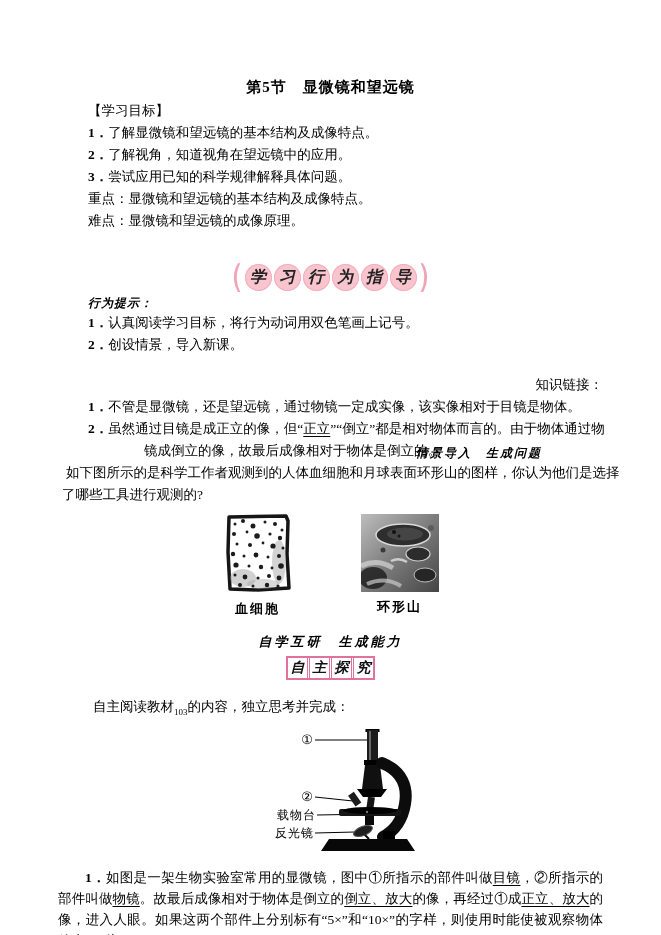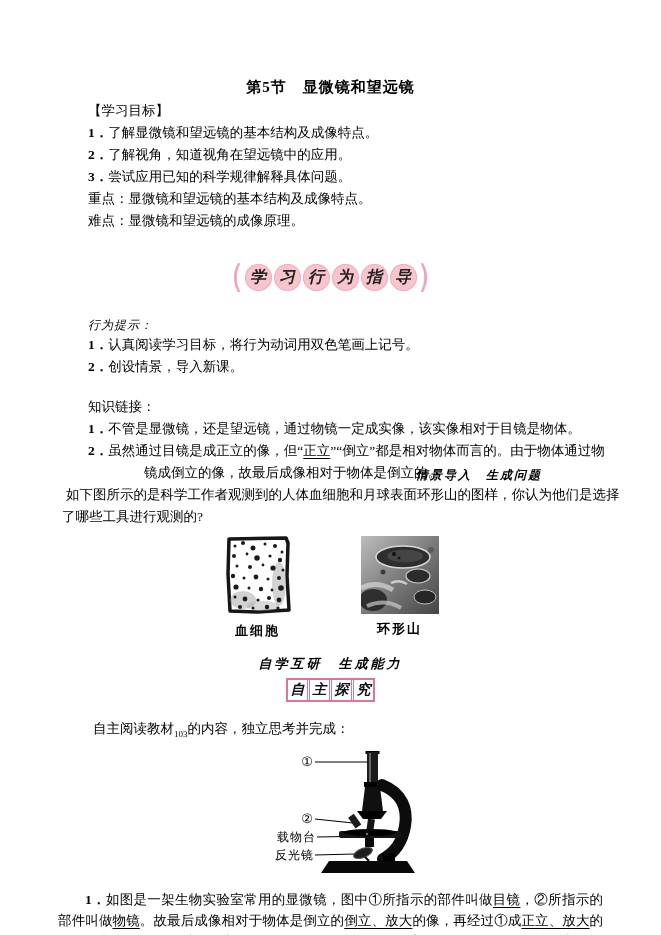--- a/index.html
+++ b/index.html
@@ -29,26 +29,26 @@
     color:#f2a3b5;font-size:26px;font-weight:bold;line-height:1;
     transform:scaleY(1.25) translateY(-1px);
   }
   .banner .circle{
     width:27px;height:27px;border-radius:50%;
     background:#f8c5cf;box-shadow:inset 0 0 0 1px #f3aebc;
     margin:0 1px;display:flex;align-items:center;justify-content:center;
     font-weight:bold;font-style:italic;font-size:16px;color:#222;
   }
   .tips-heading{
-    font-style:italic;font-weight:normal;font-size:12px;
-    margin-left:30px;margin-top:24px;line-height:18px;letter-spacing:1px;
+    font-style:italic;font-weight:bold;font-size:12px;
+    margin-left:30px;margin-top:2px;line-height:18px;letter-spacing:1px;
   }
   .tips{margin-left:30px;}
 
-  .kl-heading{margin-left:30px;margin-top:18px;line-height:22px;}
+  .kl-heading{margin-left:30px;margin-top:18px;line-height:22px;text-align:right;}
   .kl-item{margin-left:30px;}
   .kl-cont{margin-left:86px;position:relative;}
   .stamp{
     position:absolute;left:272px;top:2px;
     font-style:italic;font-weight:bold;font-size:12px;
     letter-spacing:2px;white-space:nowrap;
   }
 
   .intro1{margin-left:8px;}
   .intro2{margin-left:4px;}

